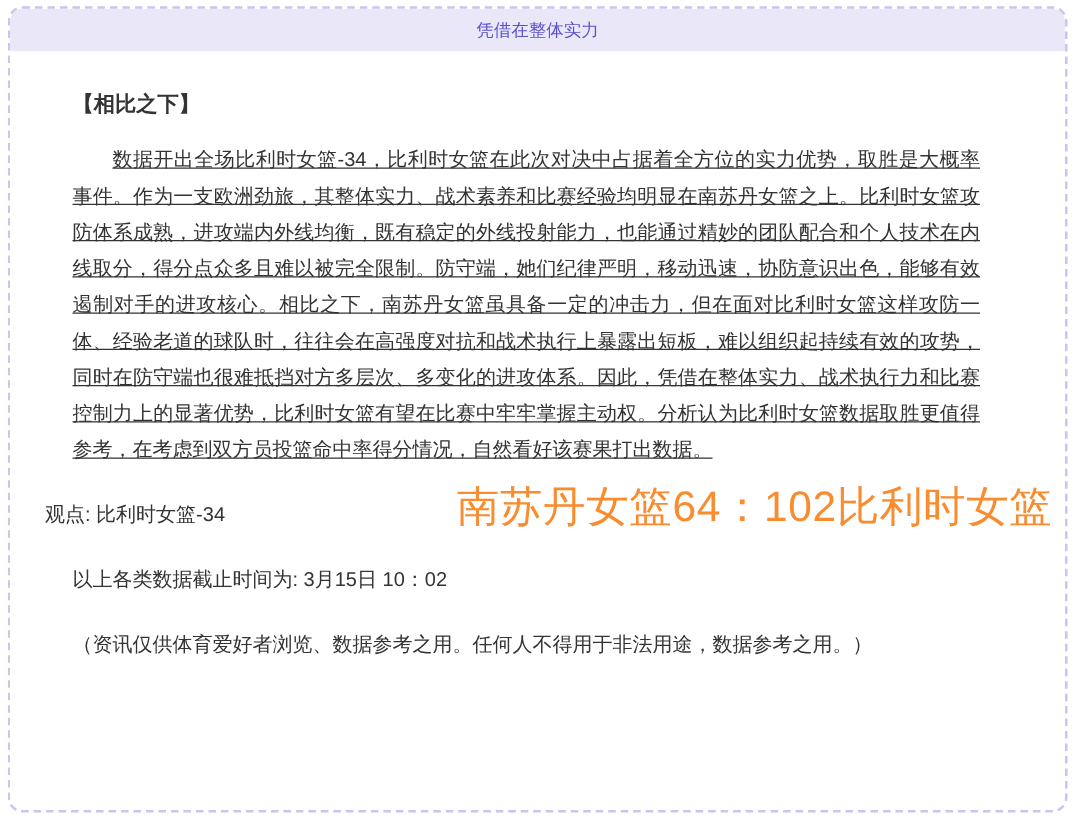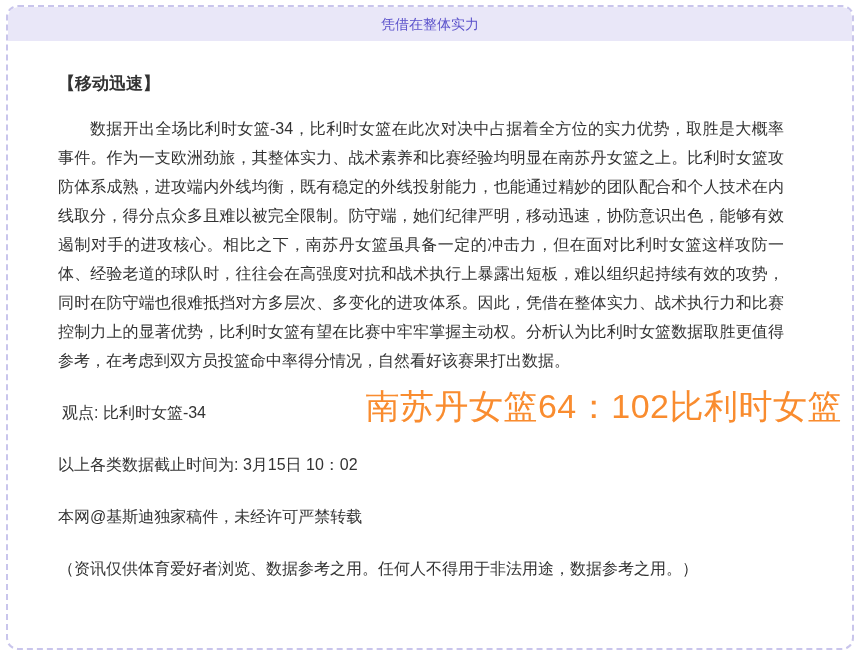--- a/index.html
+++ b/index.html
@@ -36,25 +36,26 @@
   .section-heading {
     margin: 0 50px;
     font-size: 17px;
     font-weight: bold;
     line-height: 29px;
   }
   .analysis {
     margin: 16px 68px 0 50px;
     text-indent: 2em;
     text-align: justify;
+    text-decoration: underline;
   }
   .viewpoint-row {
     display: flex;
     align-items: baseline;
-    margin: 13px 10px 0 54px;
+    margin: 13px 10px 0 28px;
   }
   .viewpoint {
     white-space: nowrap;
   }
   .score {
     margin-left: auto;
     color: #f98c2f;
     font-size: 34px;
     line-height: 37px;
     font-weight: normal;
@@ -67,28 +68,27 @@
 </style>
 </head>
 <body>
 
 <div class="page">
   <div class="unlock-header">
     <span>凭借在整体实力</span>
   </div>
 
   <div class="content">
-    <div class="section-heading">【移动迅速】</div>
+    <div class="section-heading">【相比之下】</div>
 
     <p class="analysis">数据开出全场比利时女篮-34，比利时女篮在此次对决中占据着全方位的实力优势，取胜是大概率事件。作为一支欧洲劲旅，其整体实力、战术素养和比赛经验均明显在南苏丹女篮之上。比利时女篮攻防体系成熟，进攻端内外线均衡，既有稳定的外线投射能力，也能通过精妙的团队配合和个人技术在内线取分，得分点众多且难以被完全限制。防守端，她们纪律严明，移动迅速，协防意识出色，能够有效遏制对手的进攻核心。相比之下，南苏丹女篮虽具备一定的冲击力，但在面对比利时女篮这样攻防一体、经验老道的球队时，往往会在高强度对抗和战术执行上暴露出短板，难以组织起持续有效的攻势，同时在防守端也很难抵挡对方多层次、多变化的进攻体系。因此，凭借在整体实力、战术执行力和比赛控制力上的显著优势，比利时女篮有望在比赛中牢牢掌握主动权。分析认为比利时女篮数据取胜更值得参考，在考虑到双方员投篮命中率得分情况，自然看好该赛果打出数据。</p>
 
     <div class="viewpoint-row">
       <span class="viewpoint">观点: 比利时女篮-34</span>
       <span class="score">南苏丹女篮64：102比利时女篮</span>
     </div>
 
     <p class="meta">以上各类数据截止时间为: 3月15日 10：02</p>
 
-    <p class="meta">本网@基斯迪独家稿件，未经许可严禁转载</p>
 
     <p class="meta">（资讯仅供体育爱好者浏览、数据参考之用。任何人不得用于非法用途，数据参考之用。）</p>
   </div>
 </div>
 
 </body></html>

